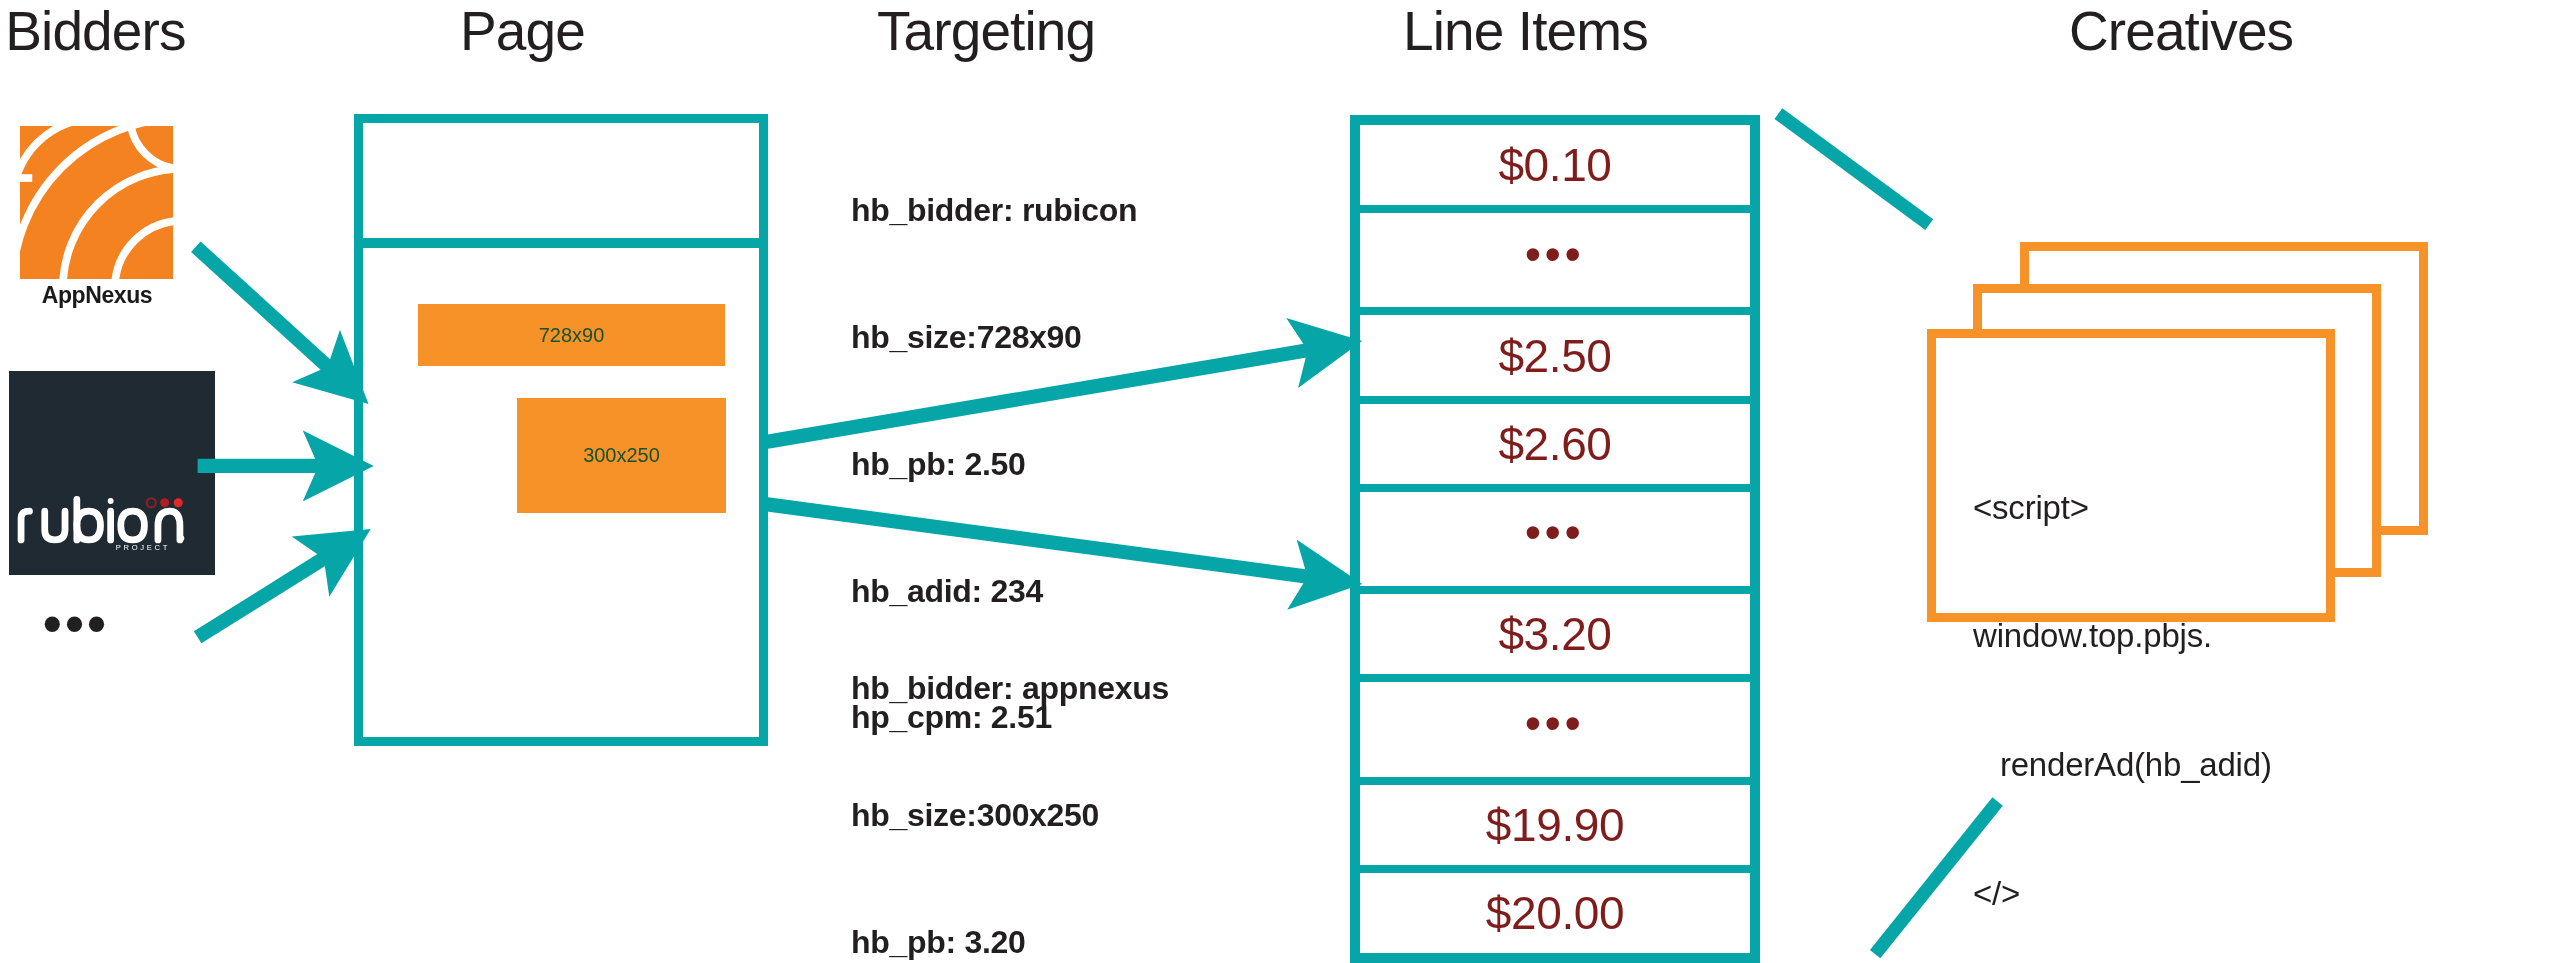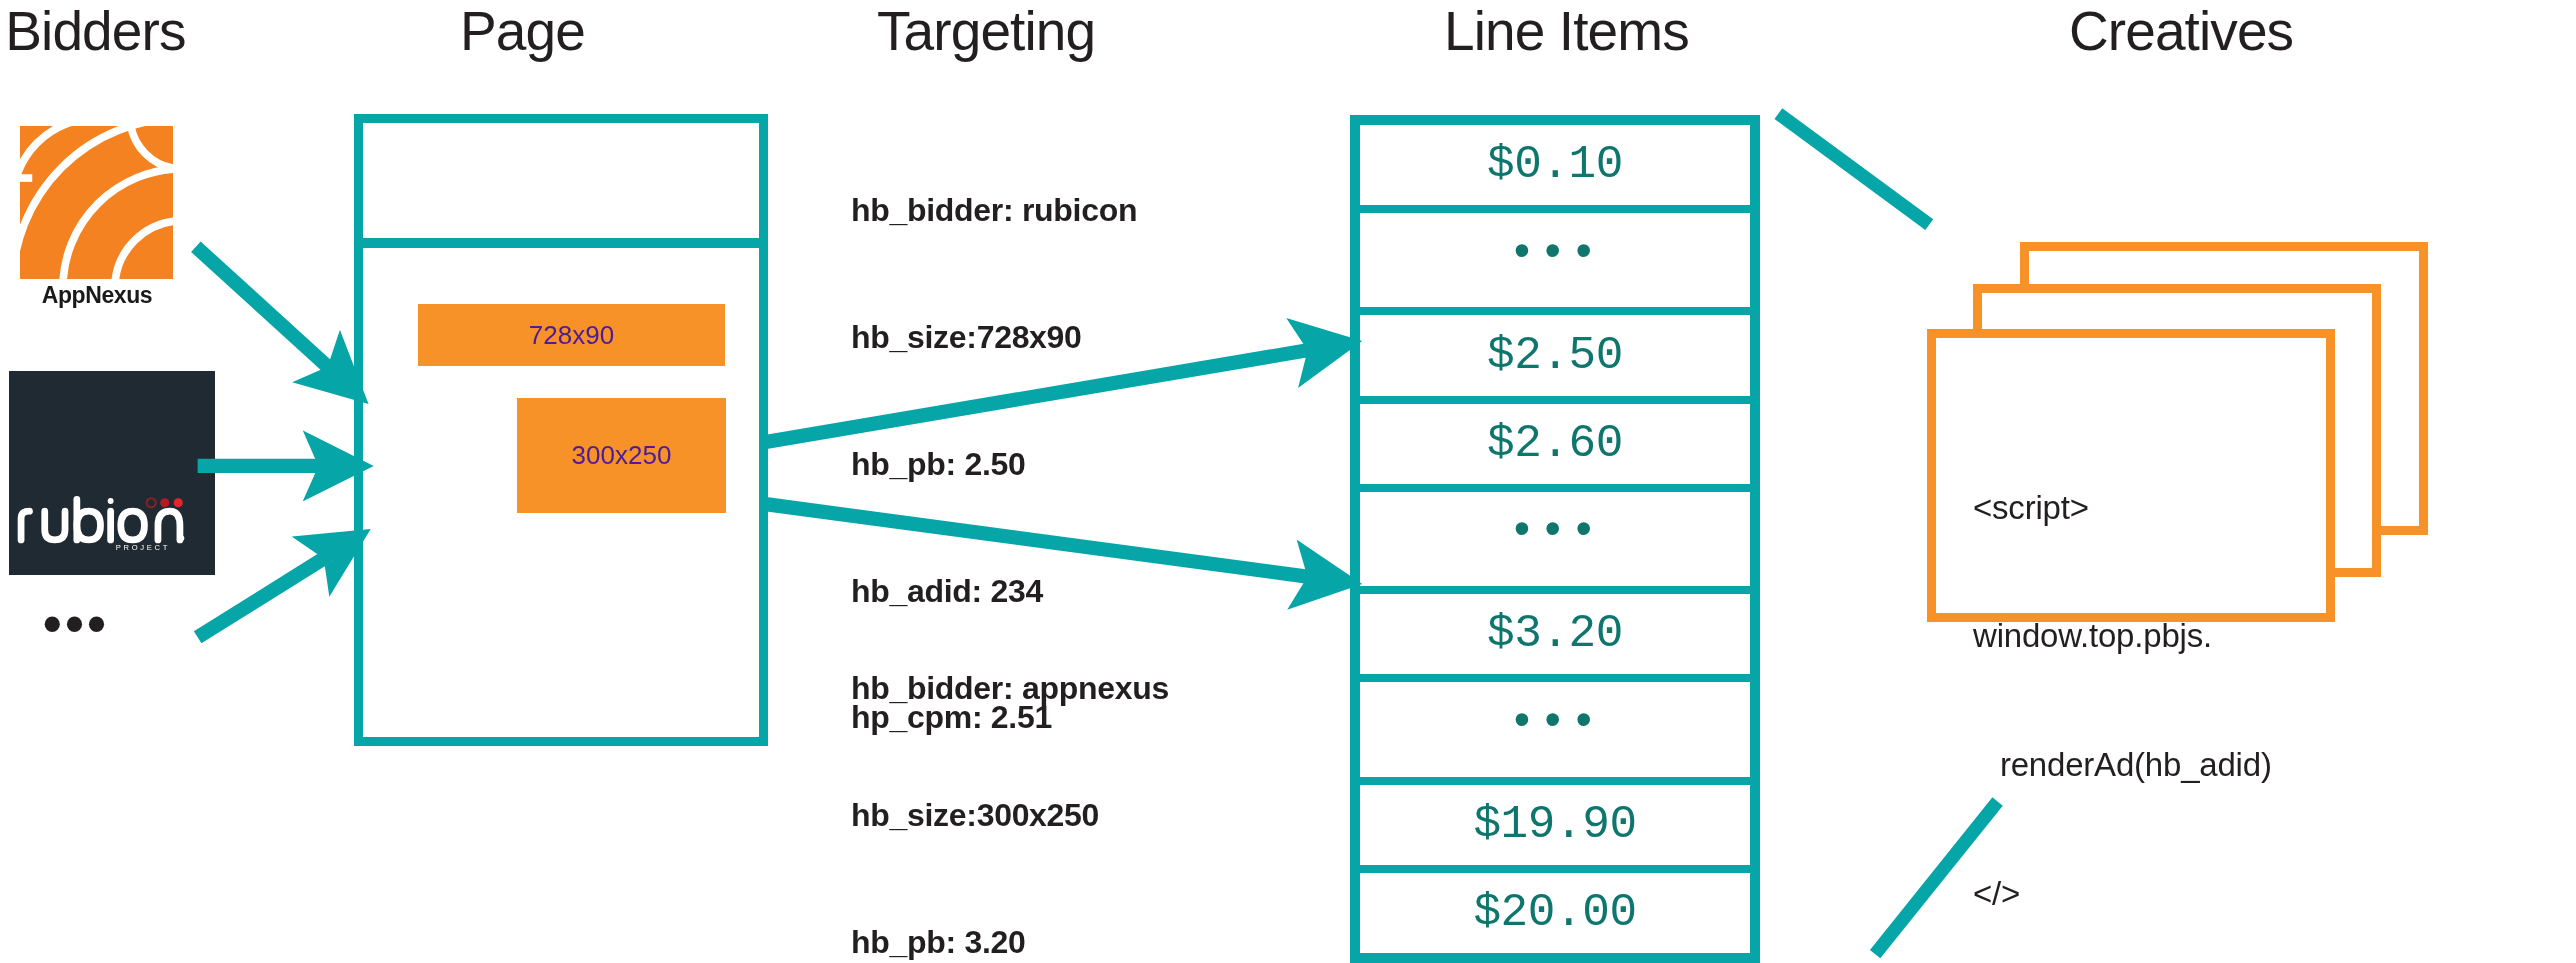--- a/index.html
+++ b/index.html
@@ -22,21 +22,21 @@
     font-weight: 400;
     letter-spacing: -0.9px;
     color: #231f20;
     white-space: nowrap;
     line-height: 1;
     top: 3.6px;
   }
   #head-bidders   { left: 5.3px; }
   #head-page      { left: 460px; }
   #head-targeting { left: 877px; }
-  #head-lineitems { left: 1403px; margin-left: 41px; }
+  #head-lineitems { left: 1403px; }
   #head-creatives { left: 2069px; }
 
   
   .appnexus-logo {
     position: absolute;
     left: 19.5px; top: 126px;
     width: 153px; height: 153px;
   }
   .appnexus-label {
     position: absolute;
@@ -80,22 +80,22 @@
   }
   .page-divider {
     position: absolute;
     left: 0; top: 115px;
     width: 100%; height: 9.8px;
     background: #06a5a7;
   }
   .slot {
     position: absolute;
     background: #f79229;
-    color: #4c1d95;
-    font-size: 26px;
+    color: #14532d;
+    font-size: 20px;
     display: flex;
     align-items: center;
     justify-content: center;
     letter-spacing: 0px;
   }
   .slot-728 { left: 55px; top: 181px; width: 307px; height: 62px; }
   .slot-300 { left: 154px; top: 275px; width: 209px; height: 115px; }
 
   
   .targeting-block {
@@ -121,24 +121,23 @@
     display: flex;
     flex-direction: column;
   }
   .li-row {
     flex: 1 1 0;
     border-bottom: 8px solid #06a5a7;
     display: flex;
     align-items: center;
     justify-content: center;
     font-size: 46px;
-    color: #0f766e;
+    color: #7f1d1d;
     box-sizing: border-box;
     letter-spacing: -0.4px;
-    font-family: Liberation Mono, monospace;
   }
   .li-row:last-child { border-bottom: none; }
   .li-row.dots {
     font-size: 44px;
     font-weight: bold;
     letter-spacing: 4.4px;
     line-height: 0.3;
     padding-bottom: 14px;
   }
 

